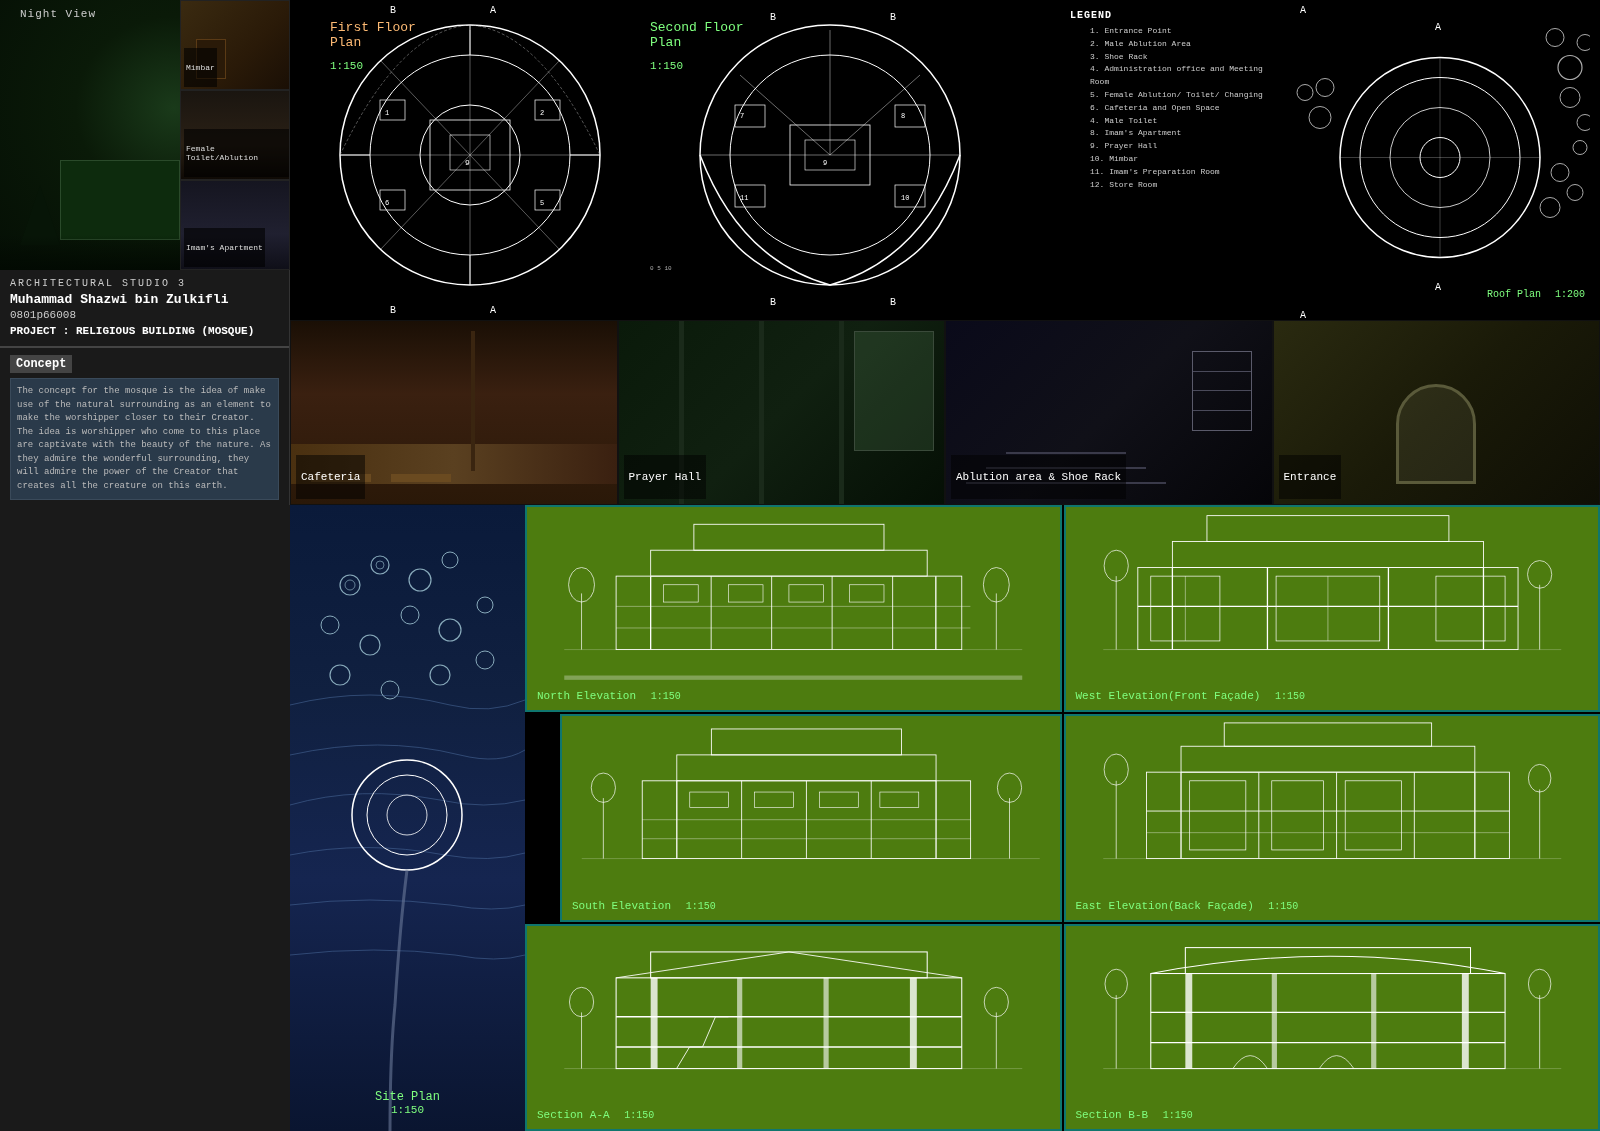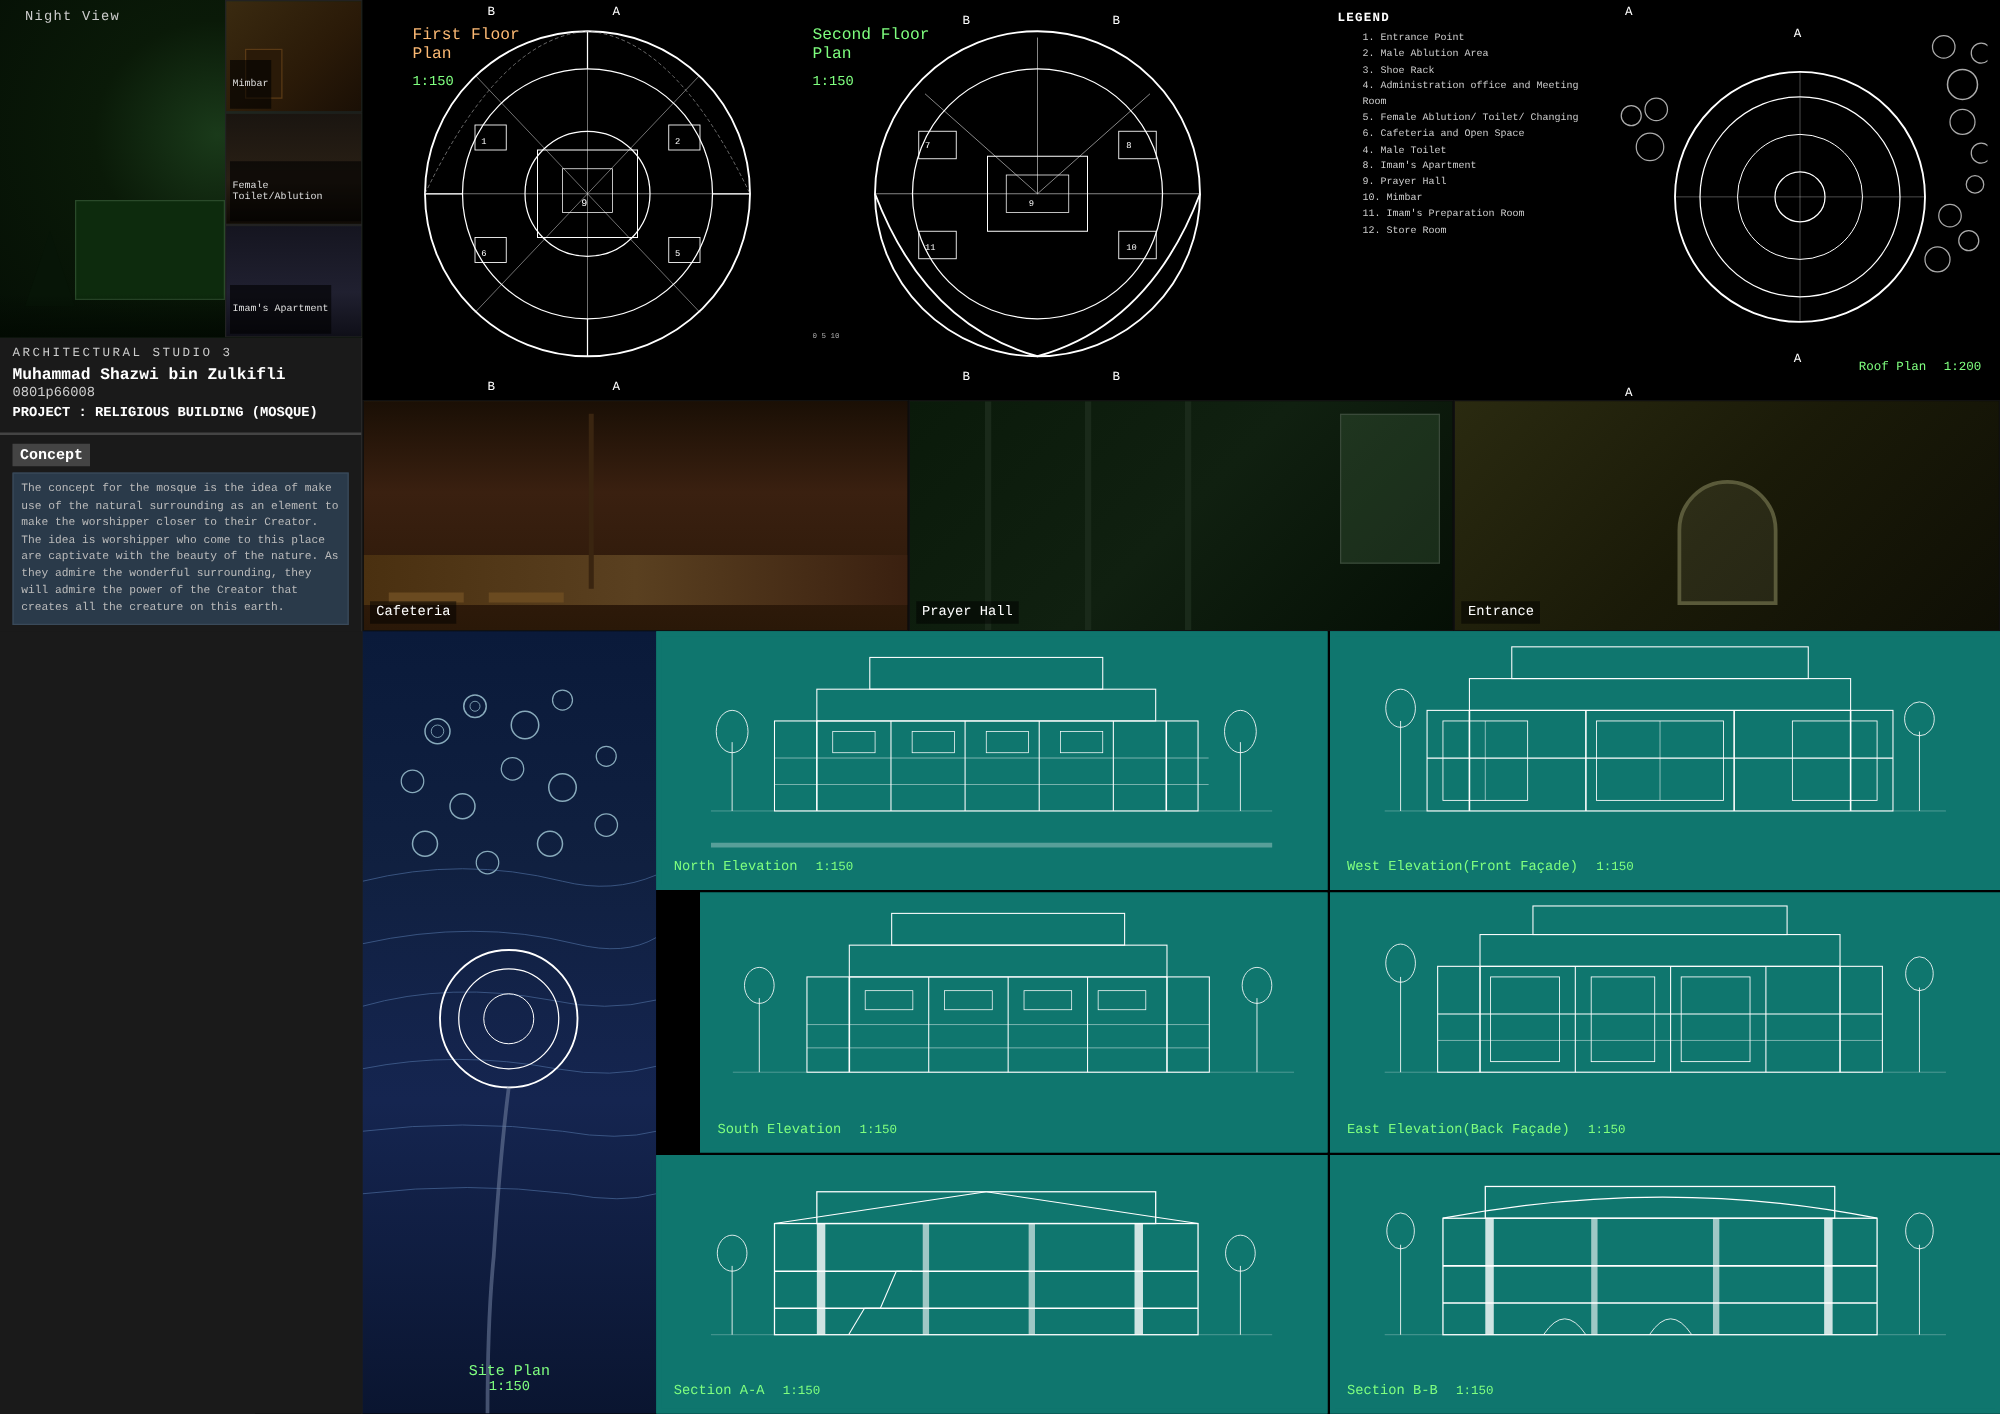--- a/index.html
+++ b/index.html
@@ -313,21 +313,21 @@
       position: relative;
       overflow: hidden;
       border: 1px solid #111;
     }
     .ps-label {
       position: absolute;
       bottom: 5px; left: 5px;
       color: #fff;
       font-size: 11px;
       background: rgba(0,0,0,0.5);
-      padding: 3px 5px;
+      padding: 16px 5px;
       font-family: Liberation Mono, monospace;
     }
     .ps-cafeteria { background: linear-gradient(135deg, #3a2a10 0%, #2a1a08 50%, #1a0f05 100%); }
     .ps-prayer { background: linear-gradient(135deg, #1a2a1a 0%, #0f1a0f 50%, #050f05 100%); }
     .ps-ablution { background: linear-gradient(135deg, #1a1a2a 0%, #0f0f1a 50%, #050508 100%); }
 
     
     #site-map-area {
       position: absolute;
       left: 290px; top: 505px;
@@ -344,22 +344,22 @@
       width: 1075px;
       height: 626px;
       background: #000;
       display: grid;
       grid-template-columns: 1fr 1fr;
       grid-template-rows: 1fr 1fr 1fr;
       gap: 2px;
     }
 
     .elevation-cell {
-      background: #0f766e;
-      border: 4px solid #0f766e;
+      background: #4d7c0f;
+      border: 2px solid #0f766e;
       position: relative;
       overflow: hidden;
     }
     .elev-label {
       position: absolute;
       bottom: 8px; left: 10px;
       color: #7fff7f;
       font-size: 11px;
       font-family: 'Courier New', monospace;
     }
@@ -661,20 +661,34 @@
   <div class="photo-strip-item ps-prayer">
     <div style="position:absolute;inset:0;background:linear-gradient(135deg,#0a1a0a 0%,#102010 50%,#050f05 100%);"></div>
 
     <div style="position:absolute;top:0;left:60px;width:5px;height:100%;background:#1a2a1a;"></div>
     <div style="position:absolute;top:0;left:140px;width:5px;height:100%;background:#1a2a1a;"></div>
     <div style="position:absolute;top:0;left:220px;width:5px;height:100%;background:#1a2a1a;"></div>
 
     <div style="position:absolute;top:10px;right:10px;width:80px;height:120px;background:rgba(100,150,100,0.2);border:1px solid #3a4a3a;"></div>
     <span class="ps-label">Prayer Hall</span>
   </div>
+  <div class="photo-strip-item ps-ablution">
+    <div style="position:absolute;inset:0;background:linear-gradient(135deg,#0a0a1a 0%,#101018 50%,#050508 100%);"></div>
+
+    <div style="position:absolute;bottom:20px;left:20px;width:200px;height:2px;background:#3a3a4a;"></div>
+    <div style="position:absolute;bottom:35px;left:40px;width:160px;height:2px;background:#3a3a4a;"></div>
+    <div style="position:absolute;bottom:50px;left:60px;width:120px;height:2px;background:#3a3a4a;"></div>
+
+    <div style="position:absolute;right:20px;top:30px;width:60px;height:80px;background:none;border:1px solid #5a5a6a;">
+      <div style="height:25%;border-bottom:1px solid #4a4a5a;"></div>
+      <div style="height:25%;border-bottom:1px solid #4a4a5a;"></div>
+      <div style="height:25%;border-bottom:1px solid #4a4a5a;"></div>
+    </div>
+    <span class="ps-label">Ablution area &amp; Shoe Rack</span>
+  </div>
   <div class="photo-strip-item" style="background:linear-gradient(135deg,#2a2510 0%,#1a1808 50%,#100f05 100%);">
     <div style="position:absolute;inset:0;background:linear-gradient(135deg,#2a2a10 0%,#1a1a08 50%,#0f0f05 100%);"></div>
 
     <div style="position:absolute;bottom:20px;left:50%;transform:translateX(-50%);width:80px;height:100px;border-radius:40px 40px 0 0;border:3px solid #5a5a3a;background:rgba(200,200,150,0.1);"></div>
     <span class="ps-label">Entrance</span>
   </div>
 </div>
 
 <div id="site-map-area">
   <svg viewBox="0 0 235 626" style="position:absolute;top:0;left:0;width:100%;height:100%;">

